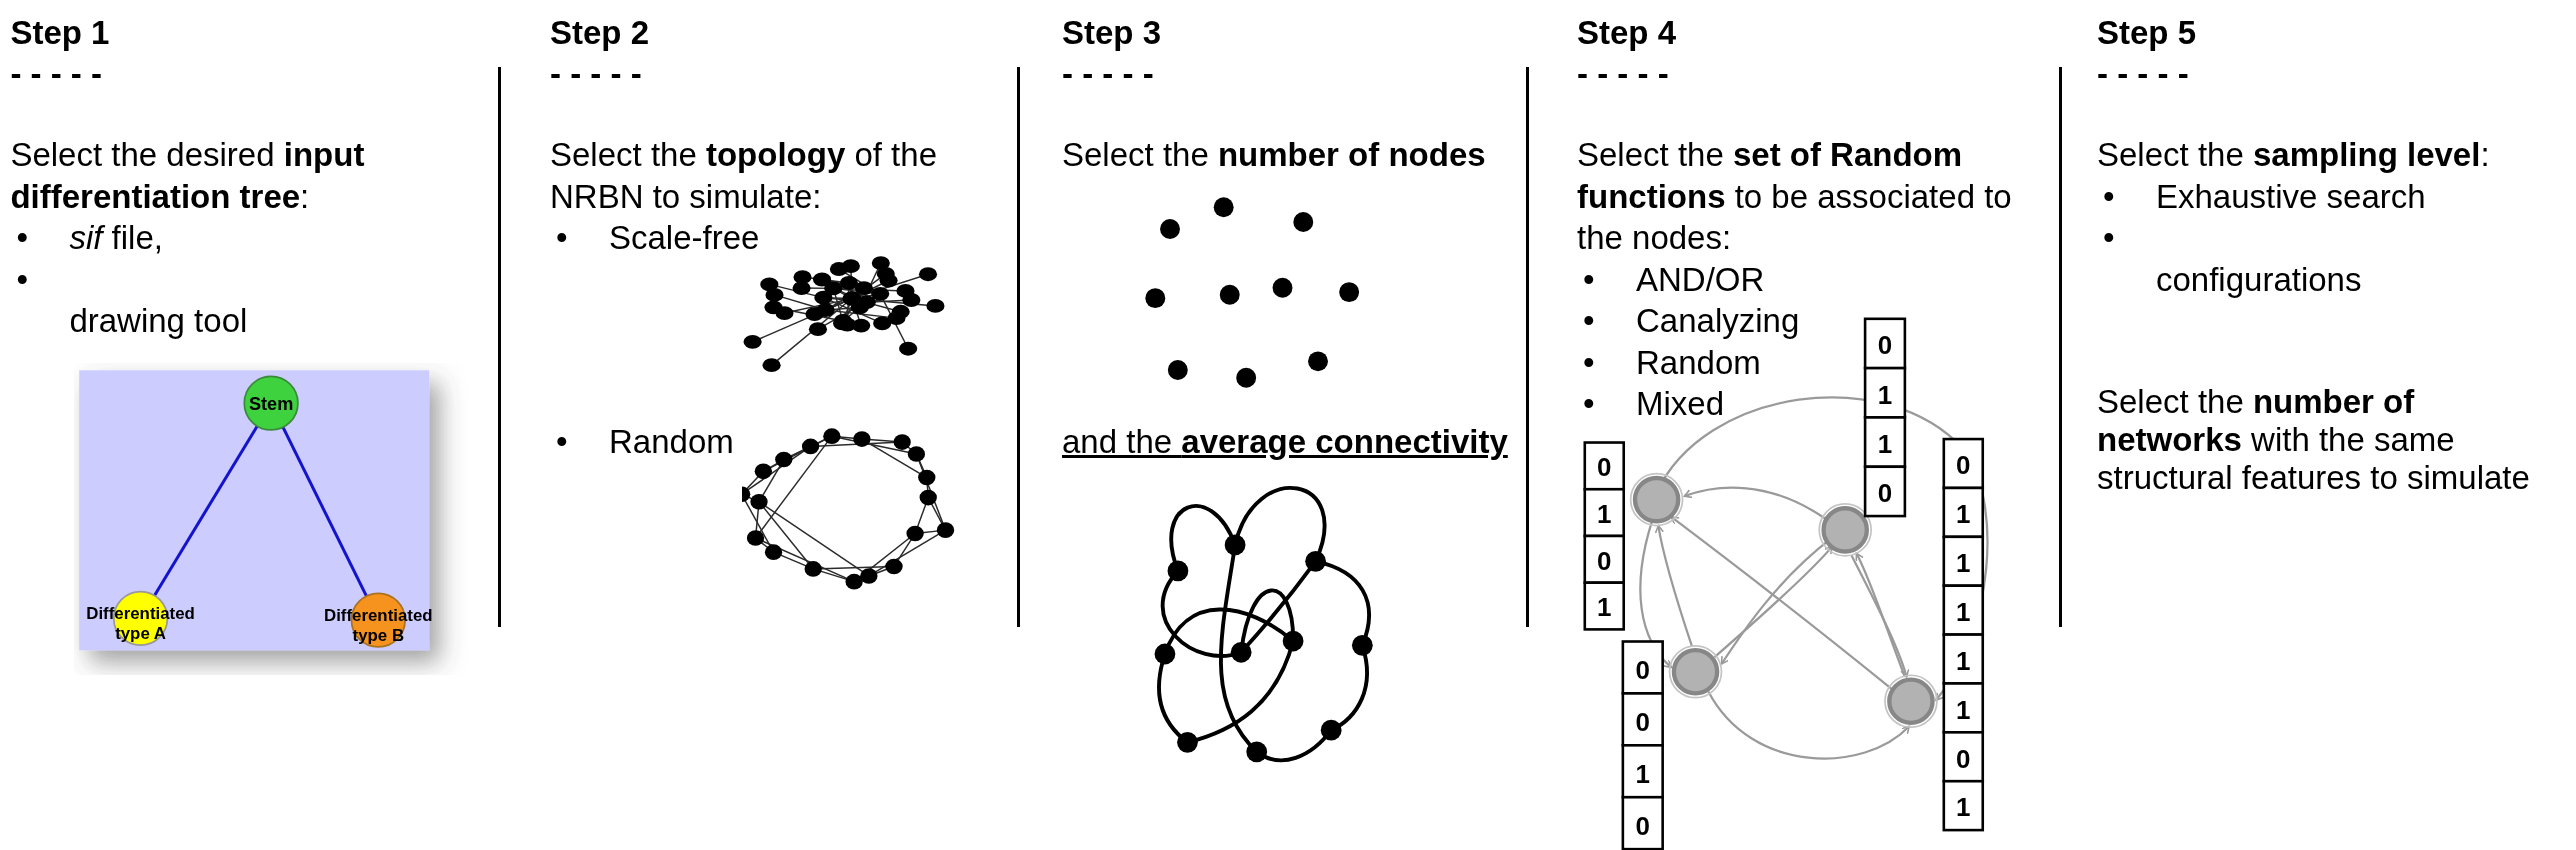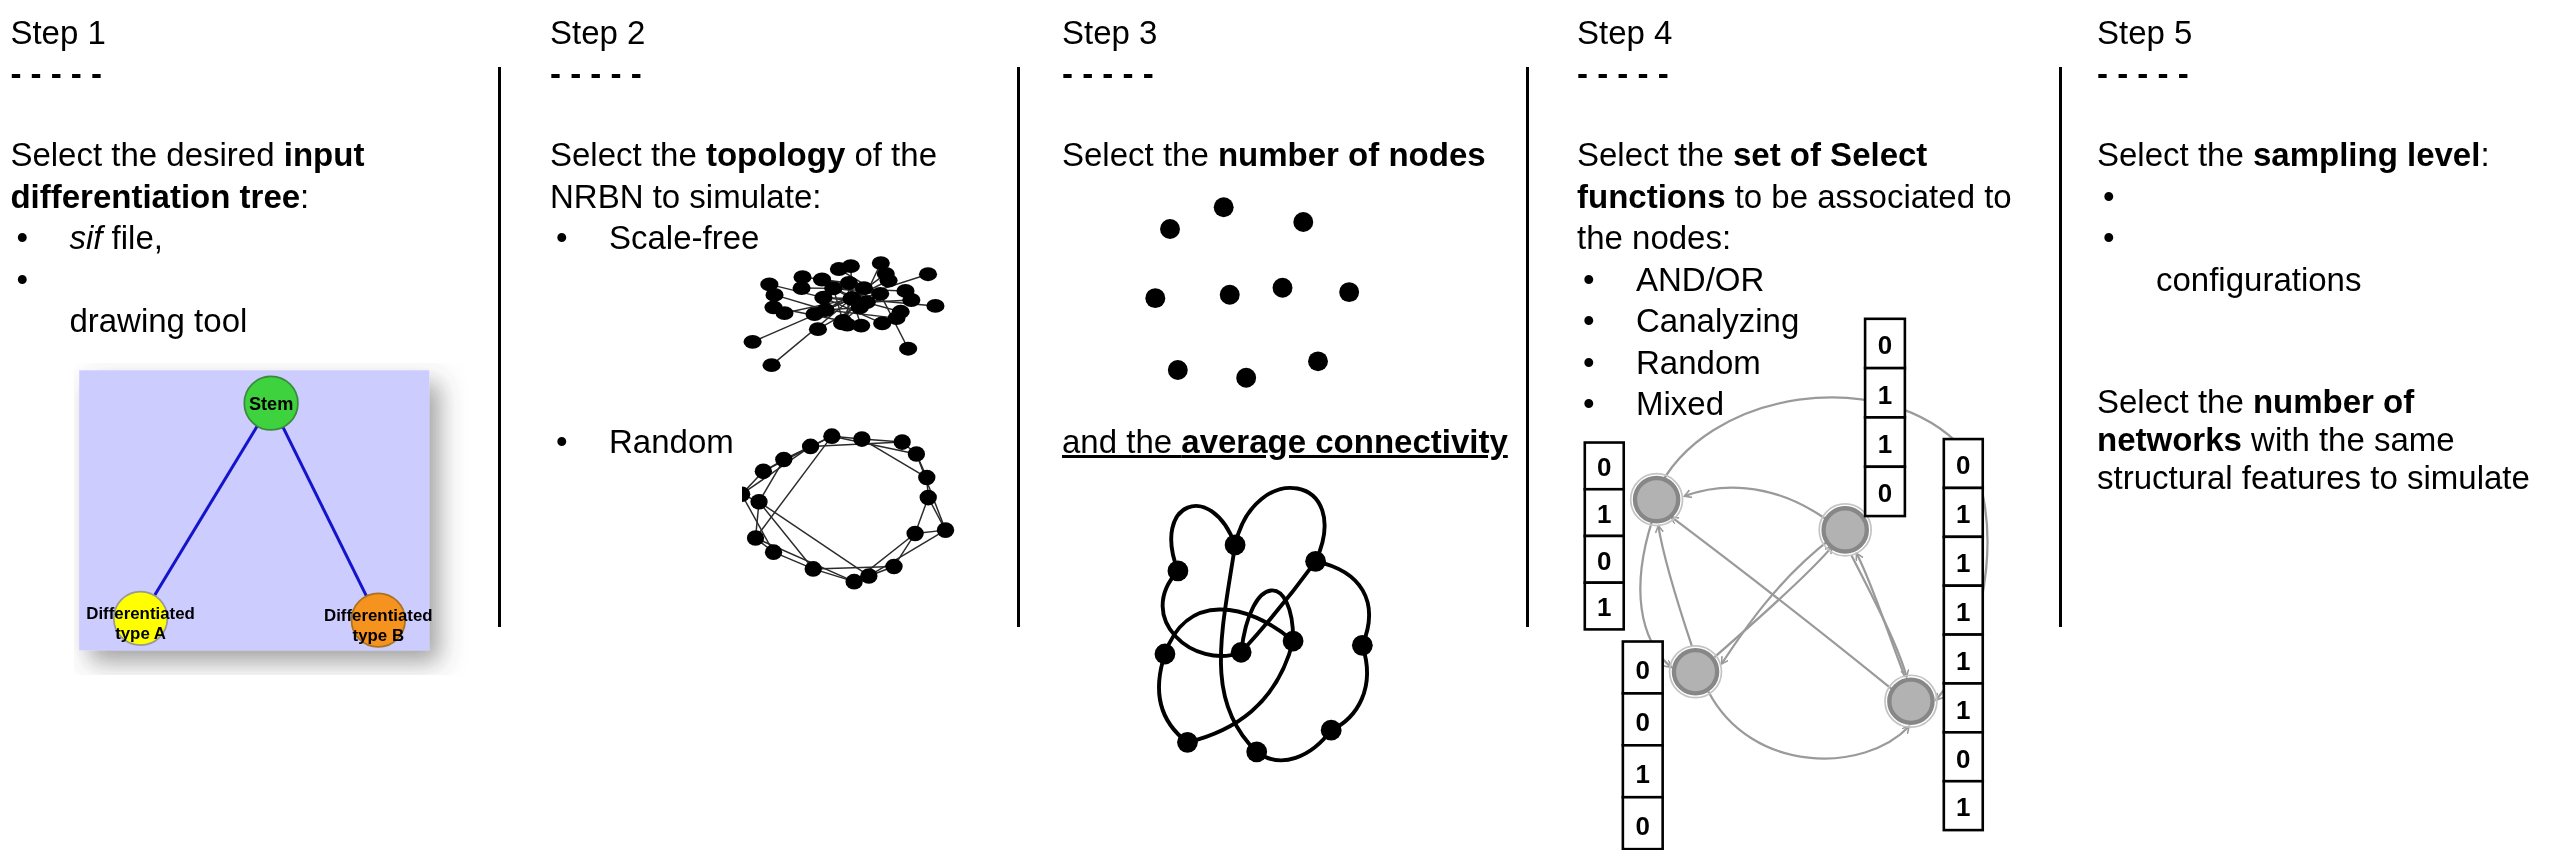--- a/index.html
+++ b/index.html
@@ -1,18 +1,18 @@
 <!DOCTYPE html>
 <html style="font-size:14px"><head>
 <meta charset="utf-8">
 <style>
   html,body{margin:0;padding:0;}
   body{width:2576px;height:851px;background:#fff;font-family:"Liberation Sans",sans-serif;position:relative;overflow:hidden;color:#000;}
   .col{position:absolute;top:0;height:851px;width:433px;}
-  .title{position:absolute;top:14.7px;left:0;font-size:33px;font-weight:normal;line-height:35px;white-space:nowrap;}
+  .title{position:absolute;top:14.7px;left:0;font-size:33px;font-weight:bold;line-height:35px;white-space:nowrap;}
   .dashes{position:absolute;top:55px;left:0;font-size:33px;font-weight:bold;white-space:nowrap;}
   .line{position:absolute;left:0;font-size:33px;line-height:42px;white-space:nowrap;}
   .line b{font-weight:bold;margin-top:18px;}
   .line .it{font-style:italic;}
   .bullet-marker{position:absolute;left:6px;}
   .sep{position:absolute;top:67px;width:3px;height:560px;background:#000;}
   svg{position:absolute;}
   svg text{font-family:"Liberation Sans",sans-serif;}
 </style>
 </head>
@@ -44,35 +44,35 @@
   <div class="dashes">- - - - -</div>
   <div class="lines">
       <div class="line" style="top: 134px;"><span>Select the </span><b>number of nodes</b></div>
       <div class="line" style="top: 421px; text-decoration: underline;"><span>and the </span><b>average connectivity</b></div>
     </div>
 </div>
 <div class="col" id="col3" style="left:1577px">
   <div class="title">Step 4</div>
   <div class="dashes">- - - - -</div>
   <div class="lines">
-      <div class="line" style="top: 134px;"><span>Select the </span><b>set of Select</b></div>
+      <div class="line" style="top: 134px;"><span>Select the </span><b>set of Random</b></div>
       <div class="line" style="top: 176px;"><b>functions</b><span> to be associated to</span></div>
       <div class="line" style="top: 217px;"><span>the nodes:</span></div>
       <div class="line" style="top: 259px; padding-left: 59px;"><span class="bullet-marker">•</span><span>AND/OR</span></div>
       <div class="line" style="top: 300px; padding-left: 59px;"><span class="bullet-marker">•</span><span>Canalyzing</span></div>
       <div class="line" style="top: 342px; padding-left: 59px;"><span class="bullet-marker">•</span><span>Random</span></div>
       <div class="line" style="top: 383px; padding-left: 59px;"><span class="bullet-marker">•</span><span>Mixed</span></div>
     </div>
 </div>
 <div class="col" id="col4" style="left:2097px">
   <div class="title">Step 5</div>
   <div class="dashes">- - - - -</div>
   <div class="lines">
       <div class="line" style="top: 134px;"><span>Select the </span><b>sampling level</b><span>:</span></div>
-      <div class="line" style="top: 176px; padding-left: 59px;"><span class="bullet-marker">•</span></div>
+      <div class="line" style="top: 176px; padding-left: 59px;"><span class="bullet-marker">•</span><span>Exhaustive search</span></div>
       <div class="line" style="top: 217px; padding-left: 59px;"><span class="bullet-marker">•</span></div>
       <div class="line" style="top: 259px; padding-left: 59px;"><span>configurations</span></div>
       <div class="line" style="top: 381px;"><span>Select the </span><b>number of</b></div>
       <div class="line" style="top: 419px;"><b>networks</b><span> with the same</span></div>
       <div class="line" style="top: 457px;"><span>structural features to simulate</span></div>
     </div>
 </div>
 
 <div class="sep" style="left:498px"></div>
 <div class="sep" style="left:1017px"></div>

